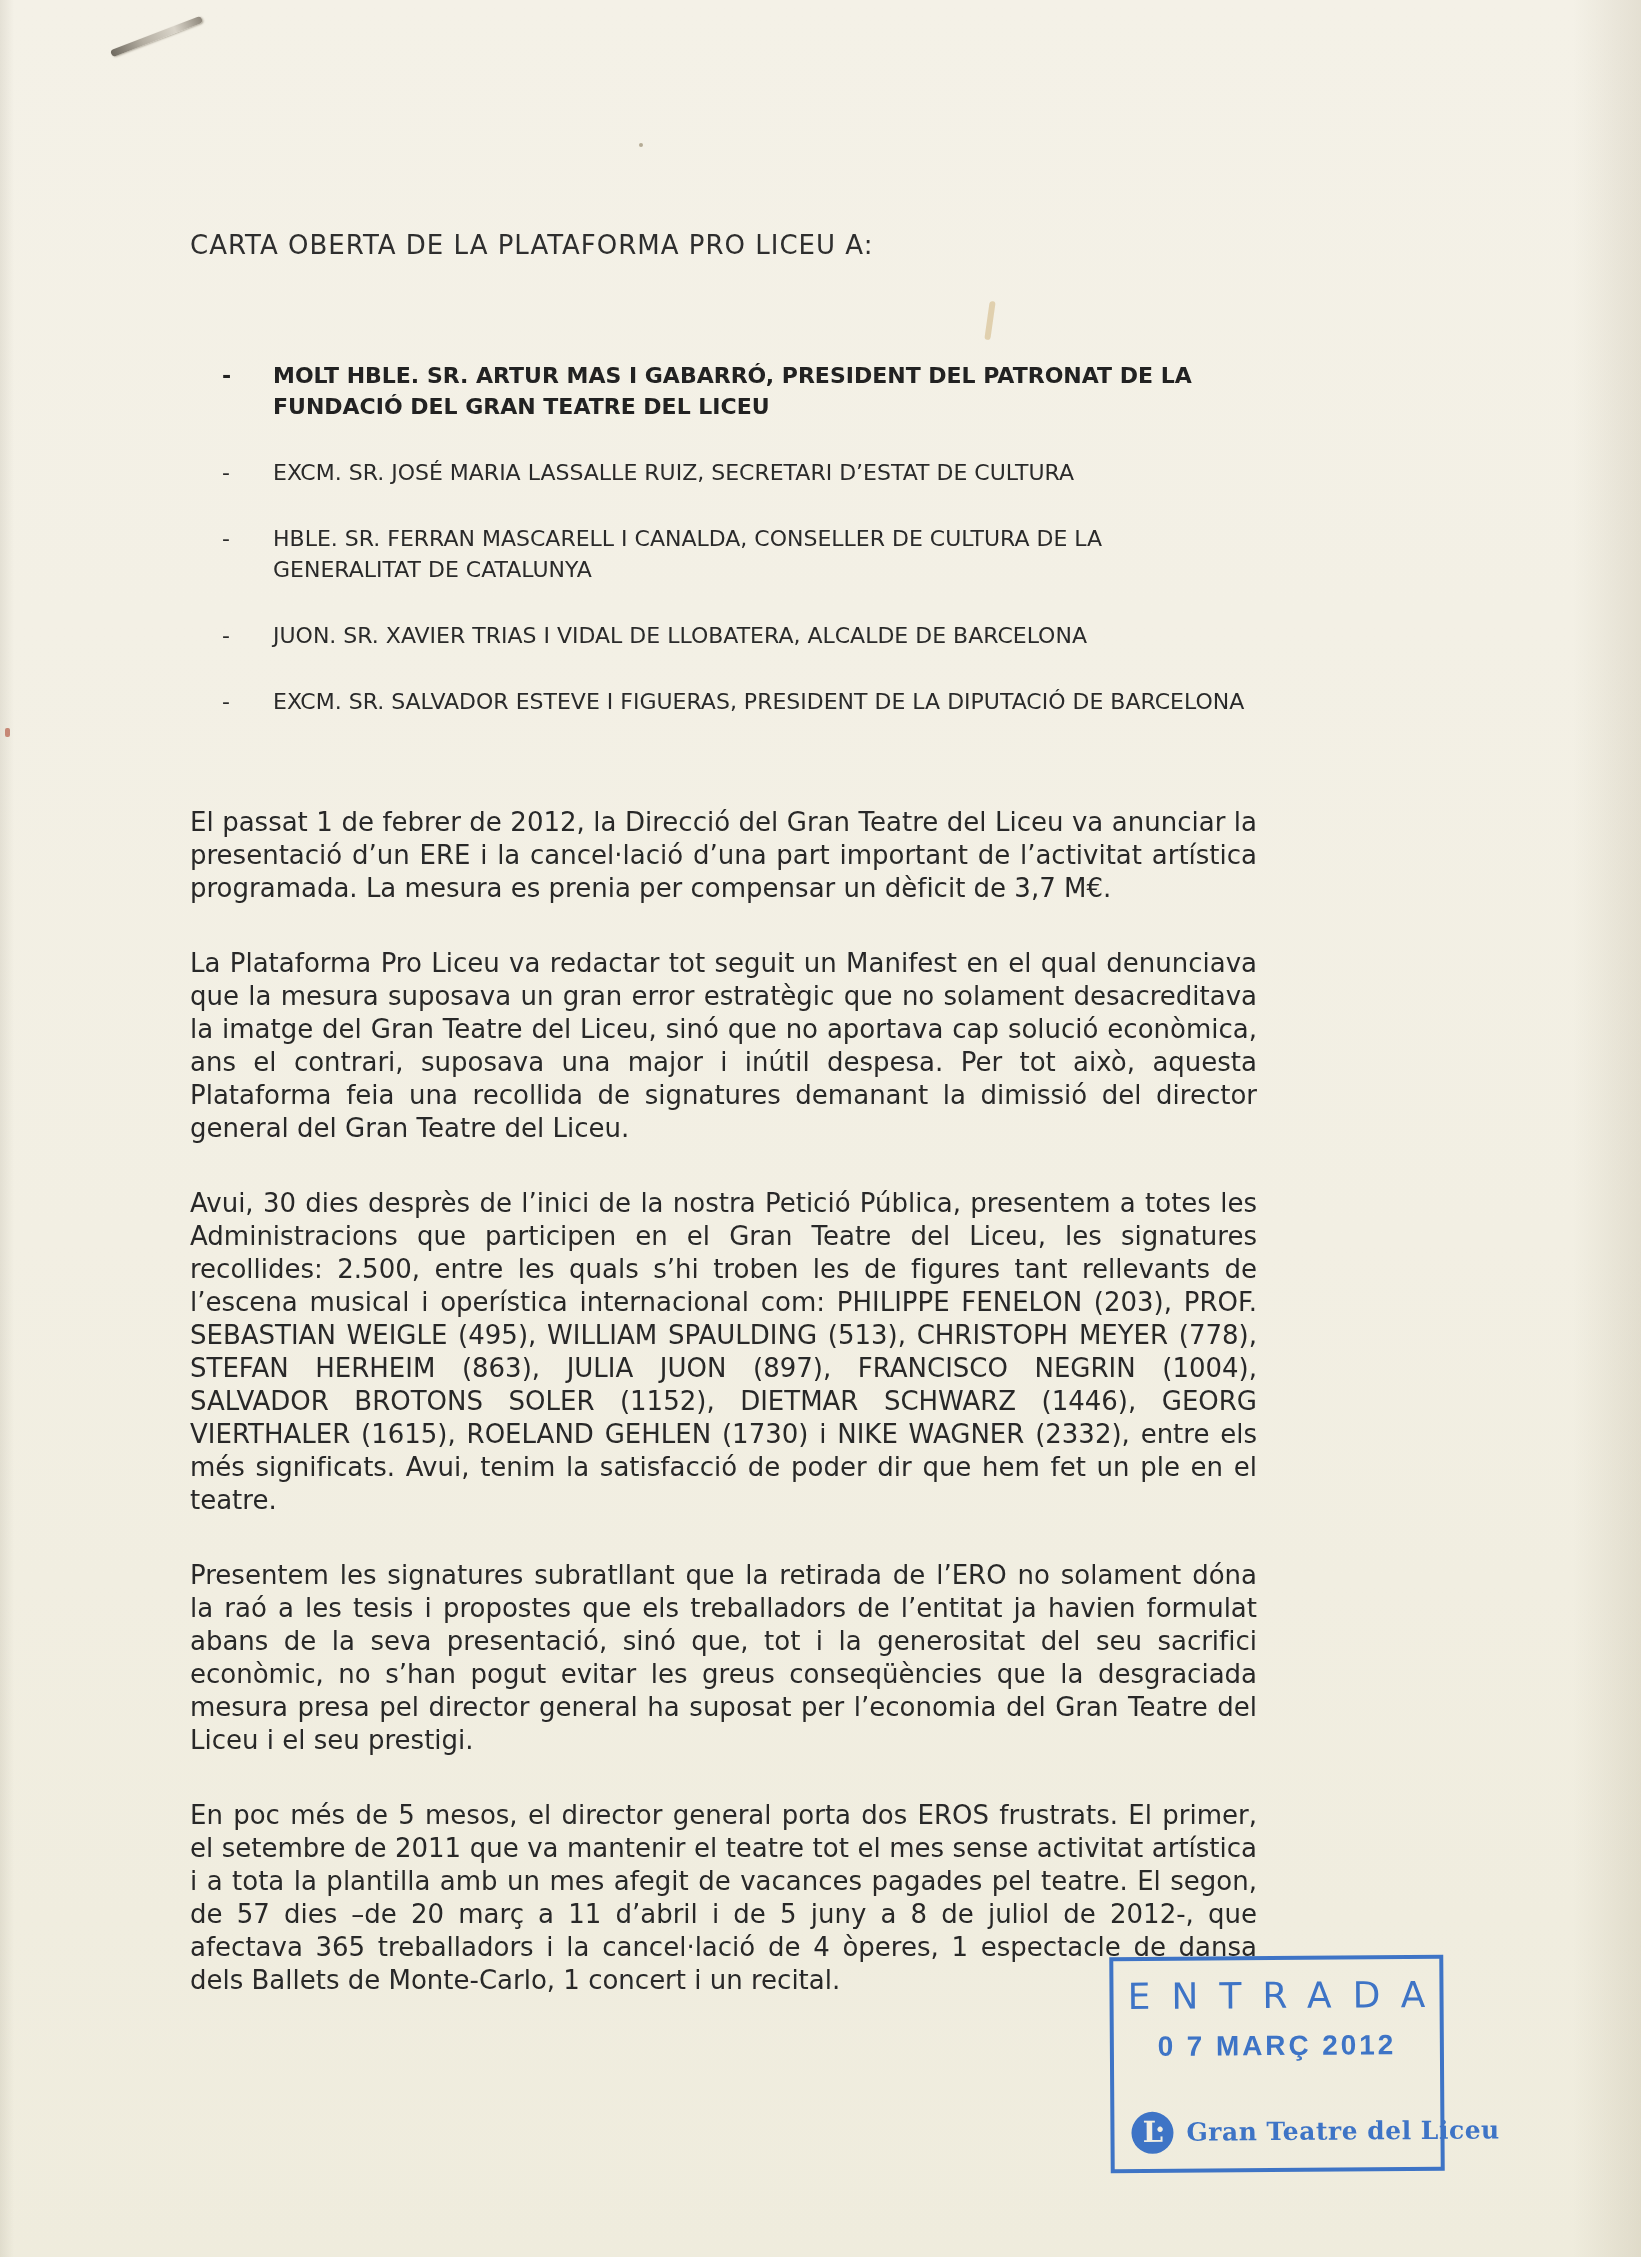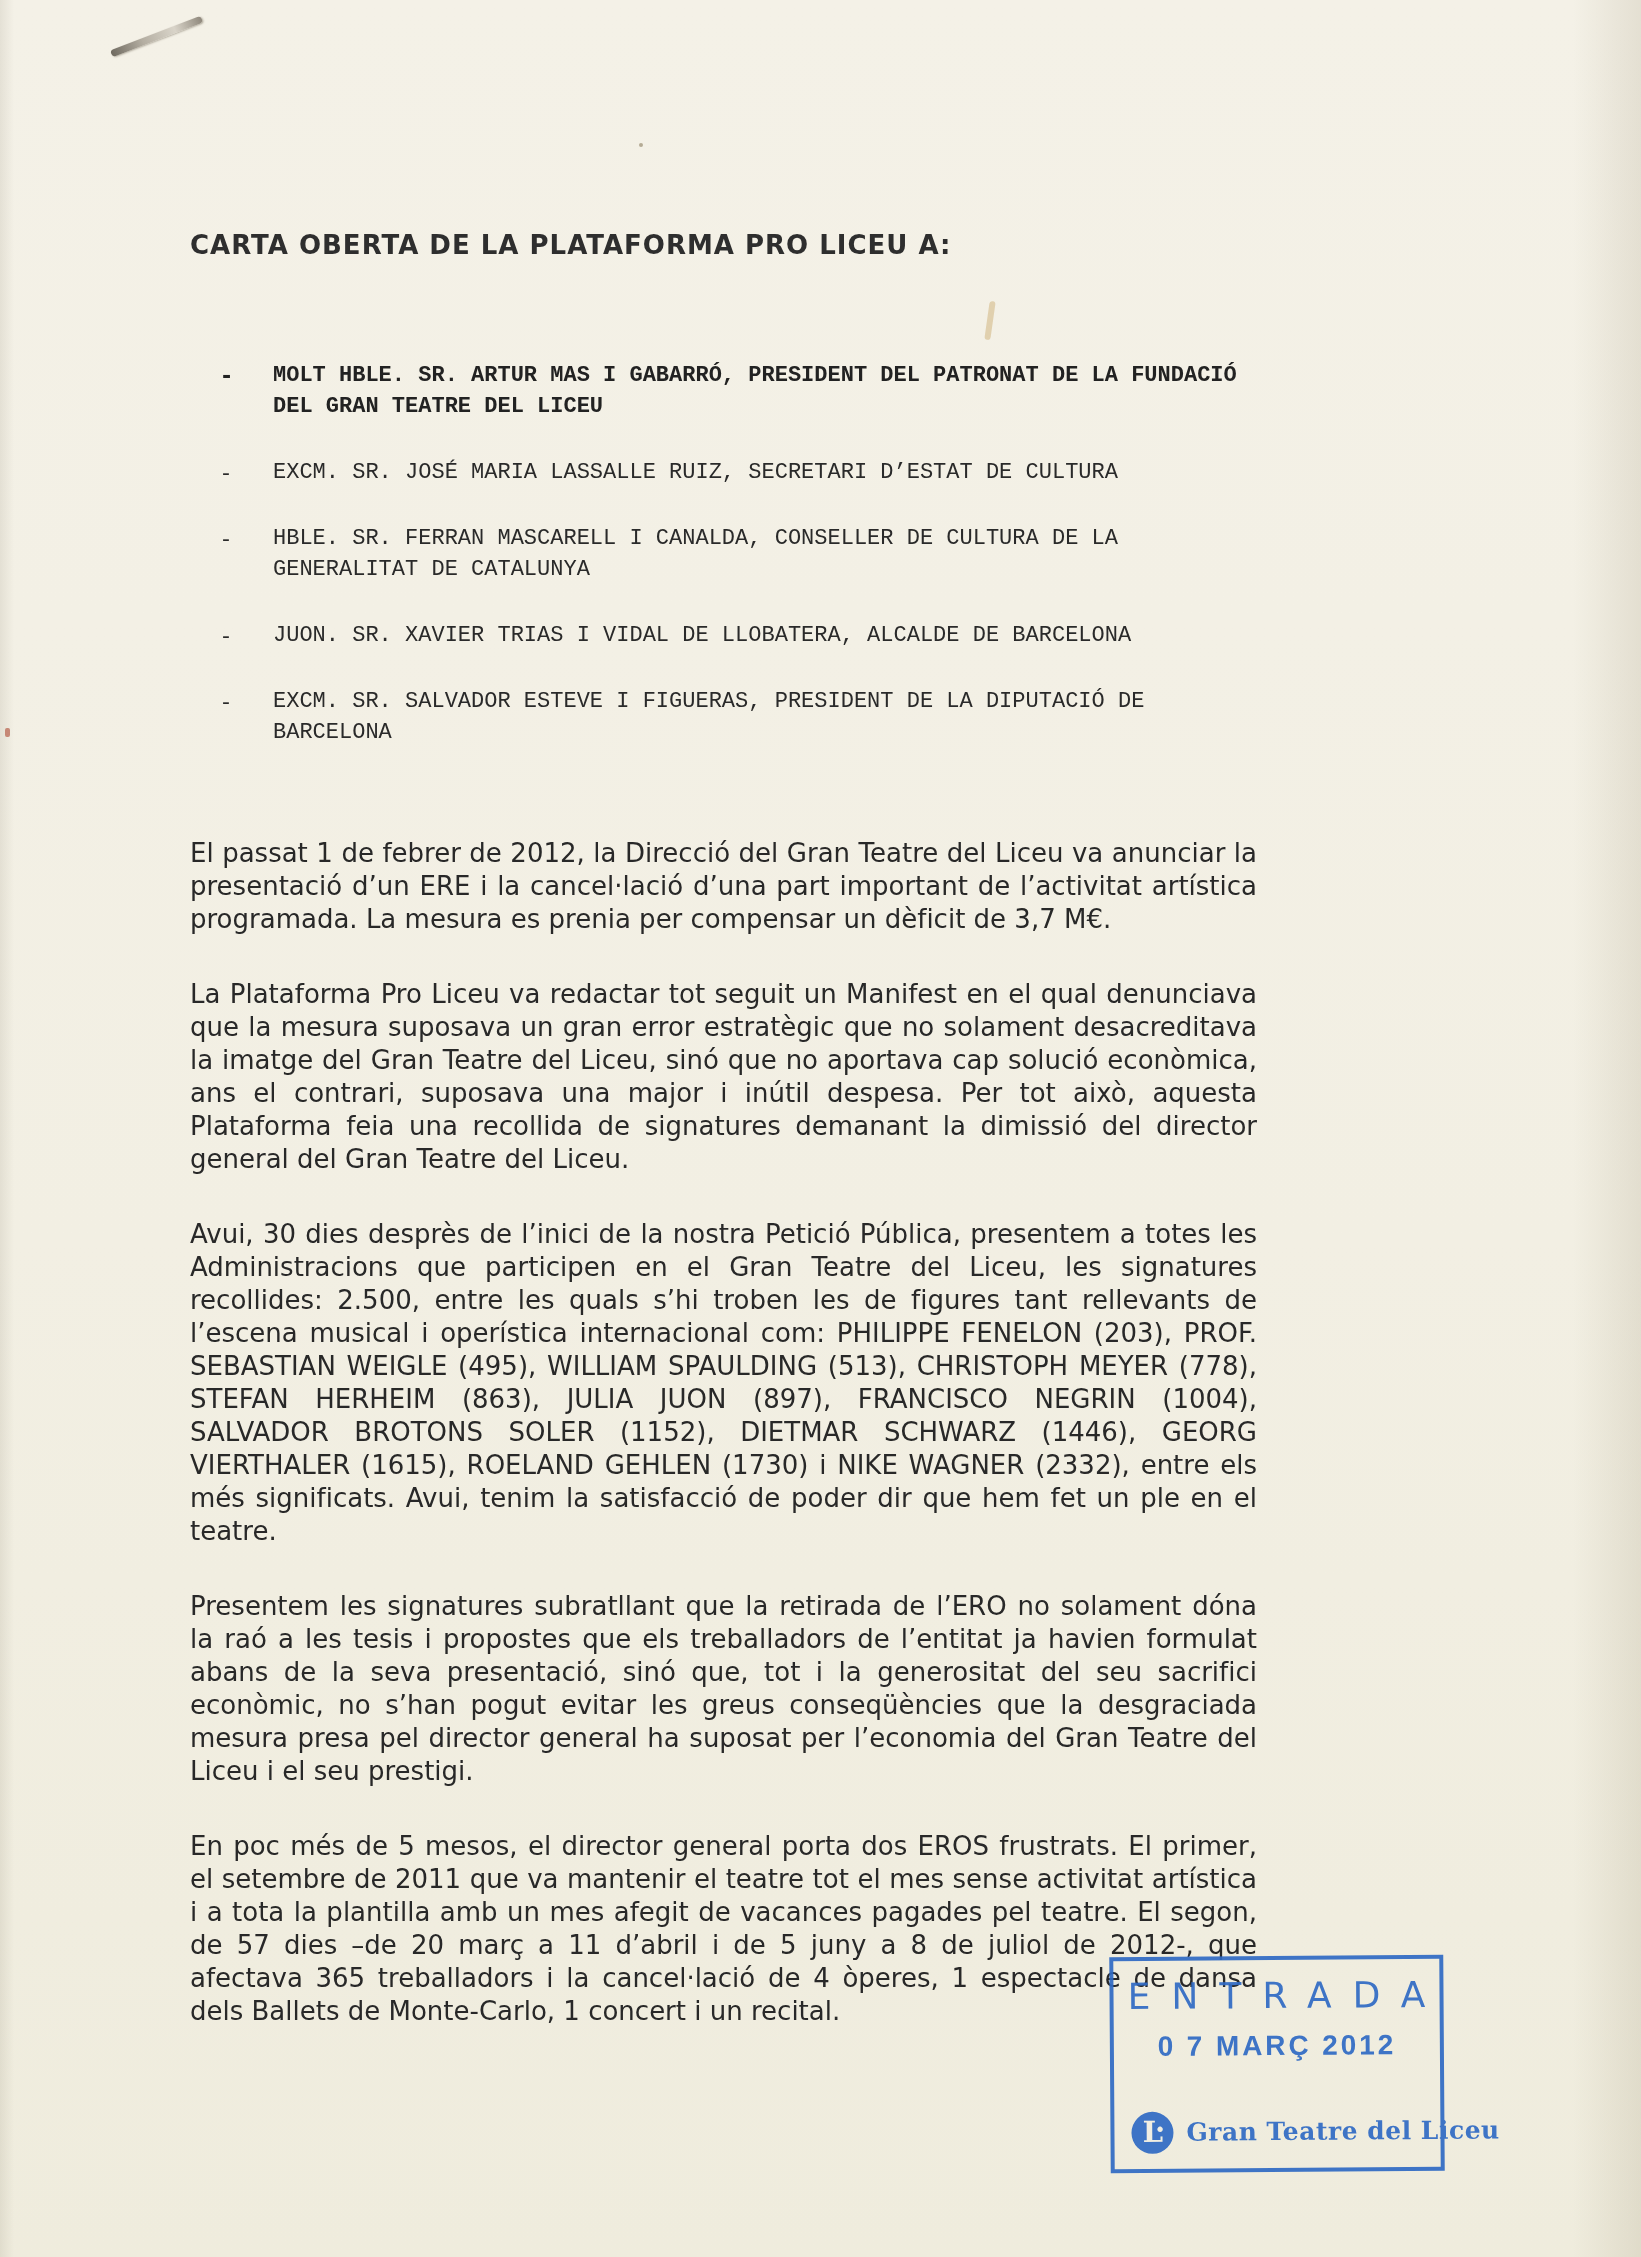--- a/index.html
+++ b/index.html
@@ -28,33 +28,33 @@
     position: absolute; left: 108px; top: 33px; width: 97px; height: 6.8px;
     background: linear-gradient(90deg, #6f6a60, #b4aea2 35%, #d9d4c9 70%, #8f887c);
     border-radius: 3.9px;
     transform: rotate(-21deg);
     box-shadow: 1px 1px 1.9px rgba(60,50,30,0.35);
   }
   .content {
     position: absolute; left: 190px; top: 230px; width: 1067px;
   }
   .doc-title {
-    font-size: 26px; font-weight: 700; letter-spacing: 1px;
+    font-size: 26px; font-weight: 400; letter-spacing: 1px;
     margin: 0 0 100px 0; color: #2e2e2e;
   }
   .recipients { list-style: none; margin: 0 0 89px 0; padding: 0; }
   .recipient {
     display: flex; align-items: flex-start;
     padding-left: 32px; margin-top: 35px;
     font-size: 22px; line-height: 31px; color: #2a2a2a;
   }
   .recipient:first-child { margin-top: 0; }
   .recipient.strong { font-weight: 700; color: #222; }
   .recipient .marker { width: 51px; flex: 0 0 51px; }
-  .recipient .rtext { flex: 1; font-family: Liberation Mono, monospace; }
+  .recipient .rtext { flex: 1; }
   .body-par {
     margin: 0 0 42px 0;
     font-size: 26px; line-height: 33px;
     text-align: justify; color: #282828;
   }
   .body-par:last-child { margin-bottom: 16px; }
 
   
   .stamp {
     --ink: #2f6ac4;

